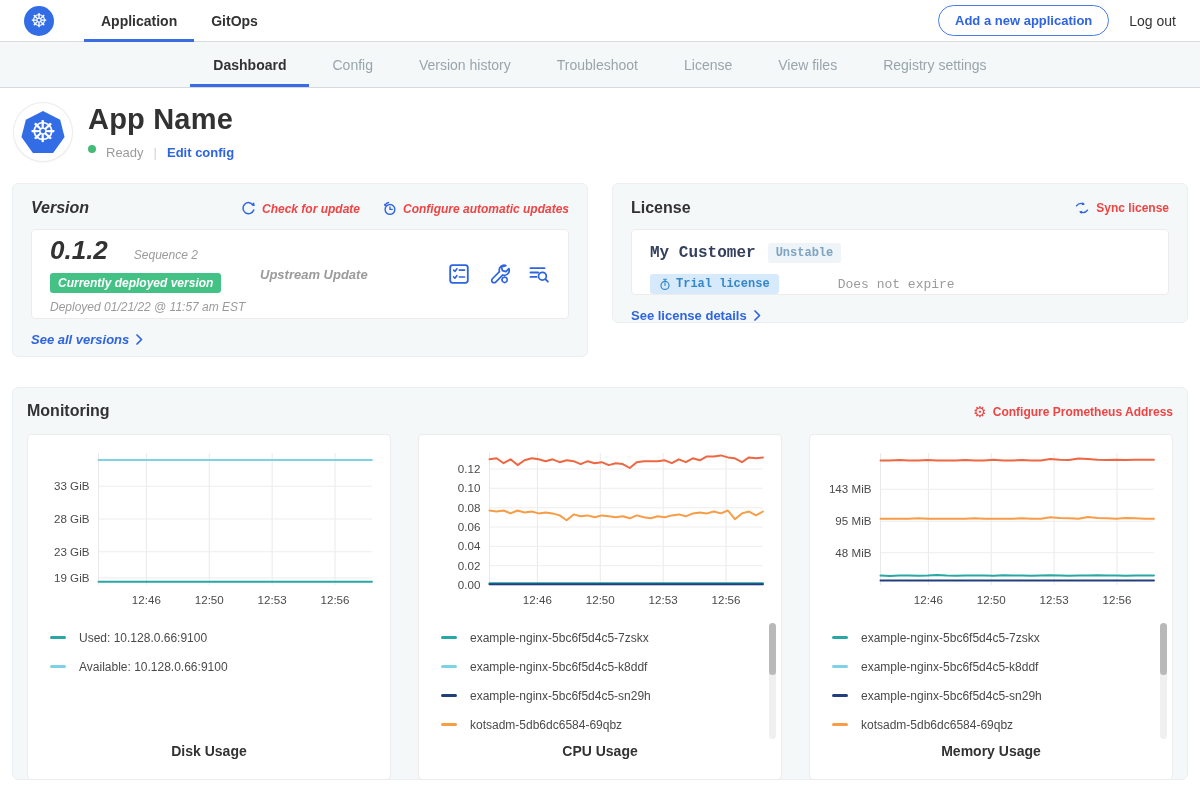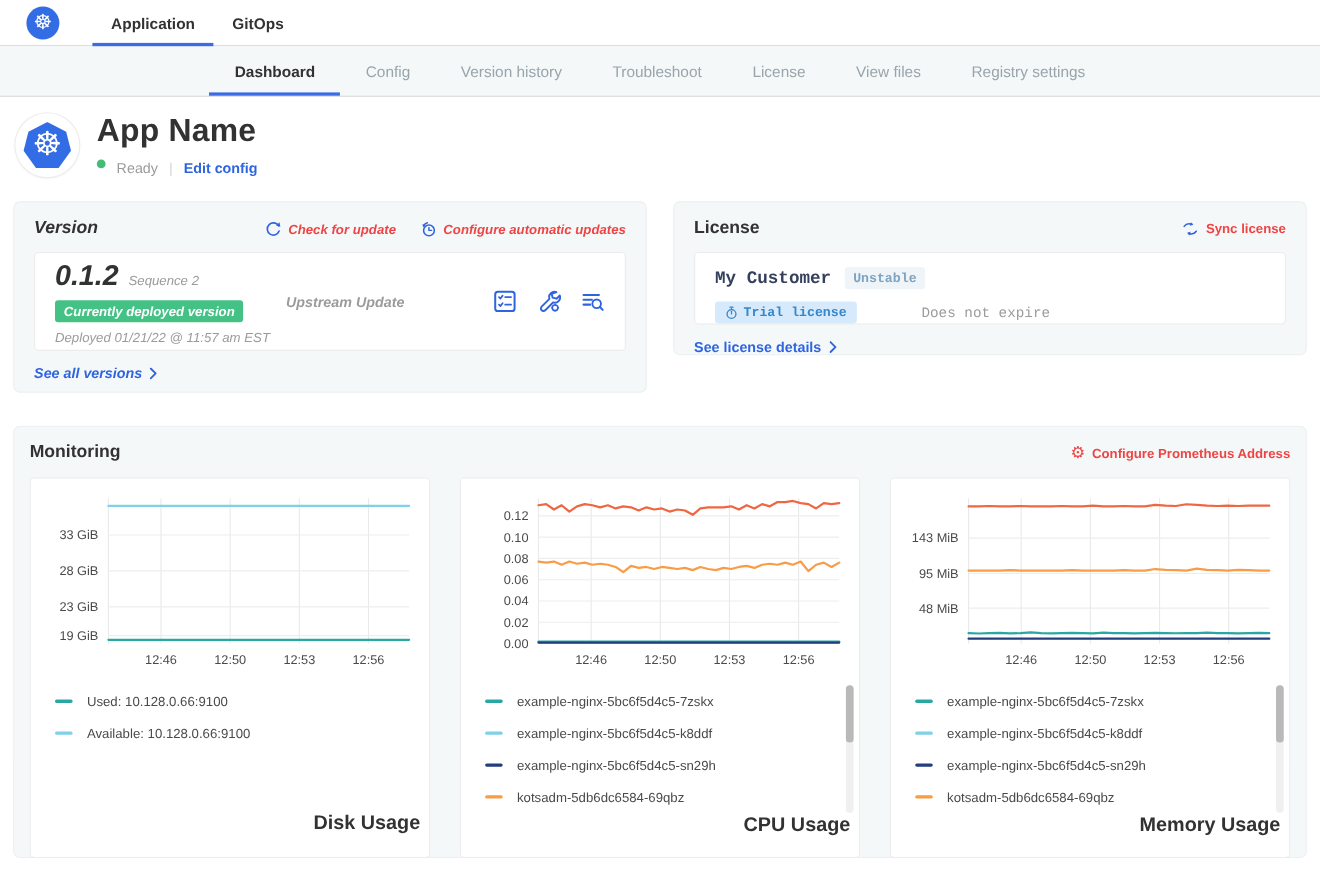--- a/index.html
+++ b/index.html
@@ -75,21 +75,21 @@
   .icon-link { display:flex; align-items:flex-end; gap:6px; font-size:12px; font-weight:700; color:#ef4444; cursor:pointer; }
   .icon-link svg { display:block; }
   .inner-card {
     background:#fff; border:1px solid #ececec; border-radius:4px; margin-top:12px;
     padding:14px 18px; display:flex; align-items:center;
   }
   .version-card { width:576px; height:174px;font-style:italic; }
   .license-card { width:576px; height:140px; }
 
   .ver-left { width:42%; }
-  .ver-row1 { display:flex; align-items:baseline; gap:9px; }
+  .ver-row1 { display:flex; align-items:baseline; gap:26px; }
   .ver-number { font-size:26px; font-weight:700; color:#323232; }
   .ver-seq { font-size:12px; color:#9b9b9b; }
   .green-badge {
     display:inline-block; margin-top:7px; background:#44c185; color:#fff;
     font-size:12px; font-weight:700; padding:3px 8px; border-radius:3px;
   }
   .deployed-at { margin-top:7px; font-size:12px; color:#9b9b9b; }
   .ver-source { font-size:13px; font-weight:600; color:#9b9b9b; }
   .ver-actions { margin-left:auto; display:flex; align-items:center; gap:18px; }
   .ver-actions .action { color:#2e64e0; cursor:pointer; display:flex; }
@@ -112,39 +112,43 @@
   .chart-card {
     position:relative; flex:1; height:346px; background:#fff; border:1px solid #ececec;
     border-radius:4px; padding:8px 8px 6px 8px; display:flex; flex-direction:column;
   }
   .chart { width:100%; height:172px; }
   .chart svg { width:100%; height:100%; display:block; }
   .legend { list-style:none; margin-top:8px; padding-left:14px; }
   .legend-item { display:flex; align-items:center; gap:13px; height:29px; }
   .dash { width:16px; height:3px; border-radius:2px; flex:0 0 16px; }
   .legend-label { font-size:12px; color:#4a4a4a; }
-  .chart-title { margin-top:auto; text-align:right; font-size:18px; font-weight:700; color:#323232; padding-bottom:14px; }
+  .chart-title { margin-top:auto; text-align:center; font-size:14px; font-weight:700; color:#323232; padding-bottom:14px; }
   .scrollbar {
     position:absolute; right:5px; top:188px; width:7px; height:116px;
     background:#f0f0f0; border-radius:4px; cursor:pointer;
   }
   .scrollbar .thumb { width:7px; height:52px; background:#b9b9b9; border-radius:4px; }
 
   .gear-glyph { font-size:15px; line-height:1; }
 </style>
 </head>
 <body>
 
 <header class="topnav">
   <div class="brand-badge">☸</div>
   <div class="topnav-tab active">
     <span>Application</span>
   </div>
   <div class="topnav-tab">
     <span>GitOps</span>
+  </div>
+  <div class="topnav-right">
+    <button class="pill-btn">Add a new application</button>
+    <span class="logout">Log out</span>
   </div>
 </header>
 
 <nav class="subnav" id="subnav">
     <div class="subnav-tab active">Dashboard</div>
     <div class="subnav-tab">Config</div>
     <div class="subnav-tab">Version history</div>
     <div class="subnav-tab">Troubleshoot</div>
     <div class="subnav-tab">License</div>
     <div class="subnav-tab">View files</div>

